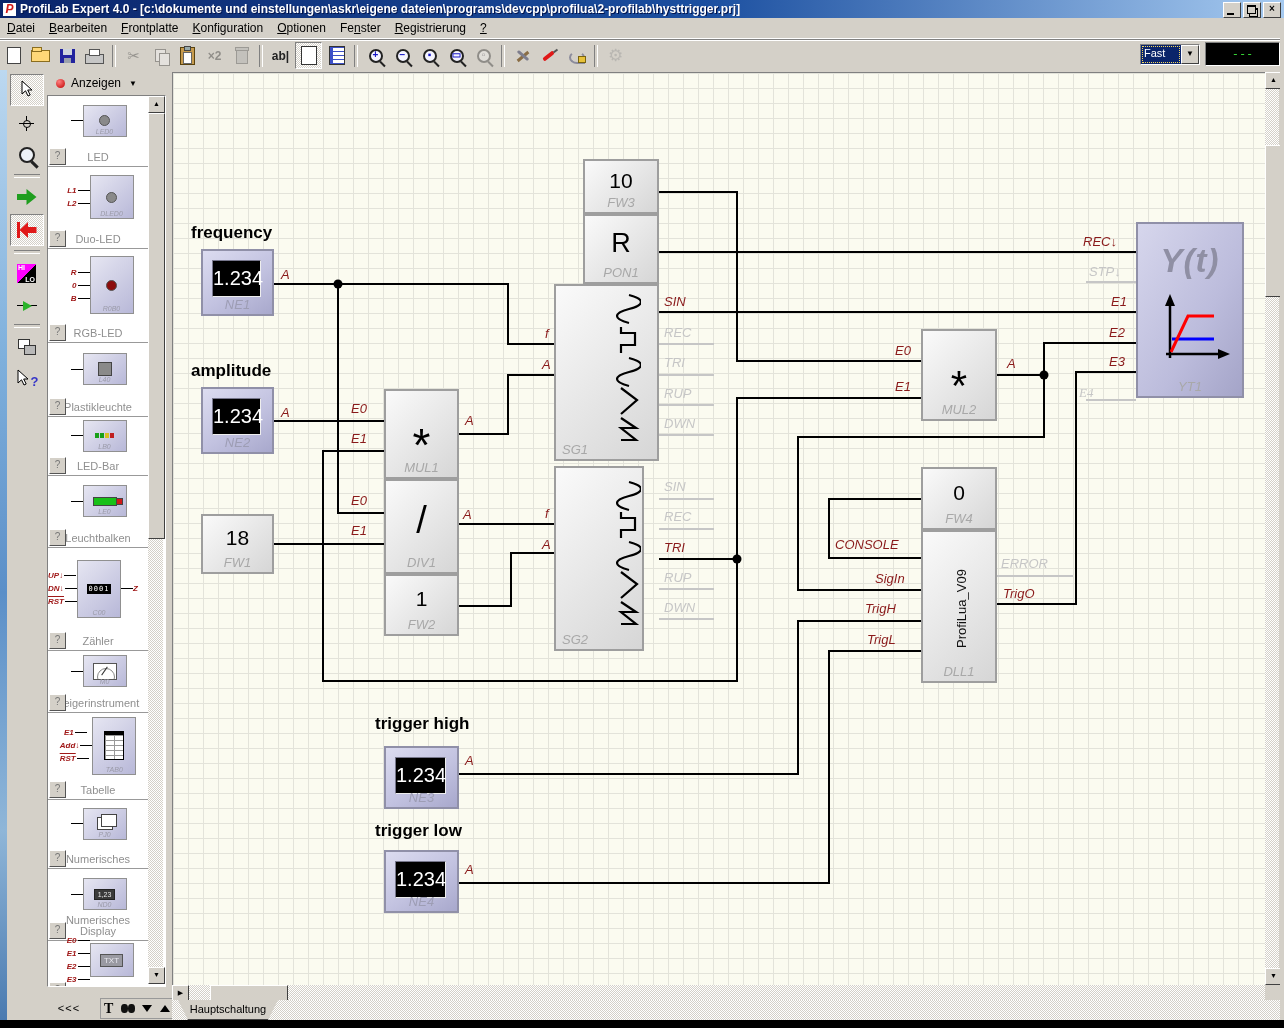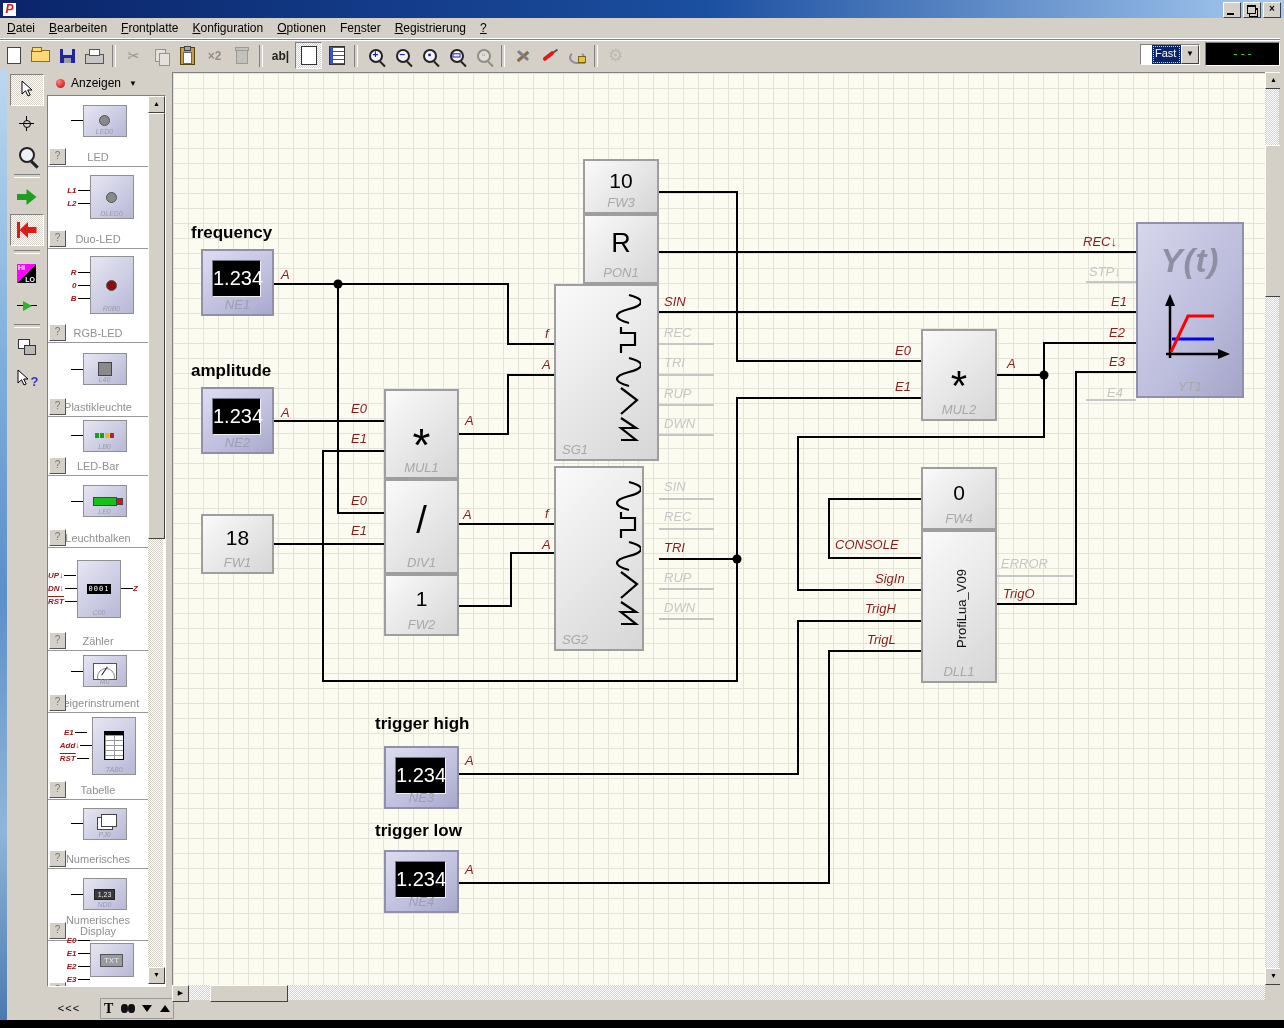--- a/index.html
+++ b/index.html
@@ -62,21 +62,21 @@
   .i-tools:after{content:"";position:absolute;left:2px;top:7px;width:14px;height:3px;background:#7d7d8d;transform:rotate(40deg);border-radius:2px;}
   .i-screw{width:17px;height:17px;position:relative;}
   .i-screw:before{content:"";position:absolute;left:1px;top:7px;width:13px;height:4px;background:#e01818;border-radius:2px;transform:rotate(-38deg);}
   .i-screw:after{content:"";position:absolute;right:0px;top:3px;width:5px;height:2px;background:#555;transform:rotate(-38deg);}
   .i-solder{width:18px;height:14px;position:relative;}
   .i-solder:before{content:"";position:absolute;left:1px;top:2px;width:12px;height:9px;border:2px solid #8c8c9c;border-radius:50% 50% 0 50%;border-top-color:transparent;}
   .i-solder:after{content:"";position:absolute;right:0;bottom:0;width:6px;height:5px;background:#e8c23a;border:1px solid #7a6410;}
   .i-gear{font-size:17px;color:#909090;line-height:18px;}
   
   #speed-combo{position:absolute;left:1140px;top:44px;width:58px;height:19px;background:#fff;border:1px solid;border-color:#808080 #fff #fff #808080;display:flex;}
-  #speed-value{flex:1;background:#0a246a;color:#fff;font-size:11px;padding:2px 3px;outline:1px dotted #f5d75a;outline-offset:-2px;margin-left:11px;}
+  #speed-value{flex:1;background:#0a246a;color:#fff;font-size:11px;padding:2px 3px;outline:1px dotted #f5d75a;outline-offset:-2px;}
   #speed-arrow{width:16px;background:#d4d0c8;border:1px solid;border-color:#fff #404040 #404040 #fff;font-size:8px;line-height:15px;text-align:center;color:#000;}
   #lcd{position:absolute;left:1205px;top:42px;width:73px;height:22px;background:#000;border:1px solid;border-color:#808080 #fff #fff #808080;
     color:#35d435;font-family:"DejaVu Sans Mono",monospace;font-size:12px;text-align:center;line-height:22px;}
   
   #wallpaper{position:absolute;left:0;top:70px;width:7px;height:950px;
     background:linear-gradient(180deg,#bcd8f0 0%,#7fb0dc 30%,#5b8fc8 55%,#8fb6d8 80%,#4a7ab0 100%);}
   #bottom-black{position:absolute;left:0;top:1020px;width:1284px;height:8px;background:#000;}
   #right-edge{position:absolute;left:1280px;top:18px;width:4px;height:1002px;background:#d4d0c8;}
   
   #tool-strip{position:absolute;left:7px;top:72px;width:39px;height:948px;background:#d4d0c8;}
@@ -198,20 +198,21 @@
      clip-path:polygon(0 0,100% 0,calc(100% - 10px) 100%,10px 100%);
      font-size:11px;text-align:center;line-height:18px;color:#000;border-bottom:1px solid #444;}
 </style>
 </head>
 <body>
 
 <div id="screen">
 
   <div id="titlebar">
     <div id="app-icon">P</div>
+    <div id="title-text">ProfiLab Expert 4.0 - [c:\dokumente und einstellungen\askr\eigene dateien\programs\devcpp\profilua\2-profilab\hysttrigger.prj]</div>
     <div class="winbtns">
       <div class="winbtn">
           <div class="mindash"></div>
         </div>
       <div class="winbtn">
           <div class="rest2"></div>
           <div class="rest1"></div>
         </div>
       <div class="winbtn">×</div>
     </div>
@@ -783,21 +784,21 @@
       <div class="pinlbl g" style="left: 491px; top: 497px;">RUP</div>
       <div class="pinlbl g" style="left: 491px; top: 527px;">DWN</div>
       <div class="pinlbl" style="left: 722px; top: 270px;">E0</div>
       <div class="pinlbl" style="left: 722px; top: 306px;">E1</div>
       <div class="pinlbl" style="left: 834px; top: 283px;">A</div>
       <div class="pinlbl" style="left: 910px; top: 161px;">REC↓</div>
       <div class="pinlbl g" style="left: 916px; top: 191px;">STP↓</div>
       <div class="pinlbl" style="left: 938px; top: 221px;">E1</div>
       <div class="pinlbl" style="left: 936px; top: 252px;">E2</div>
       <div class="pinlbl" style="left: 936px; top: 281px;">E3</div>
-      <div class="pinlbl g" style="left: 934px; top: 312px;">E4</div>
+      <div class="pinlbl g" style="left: 906px; top: 312px; font-family: Liberation Serif, serif;">E4</div>
       <div class="pinlbl" style="left: 662px; top: 464px;">CONSOLE</div>
       <div class="pinlbl" style="left: 702px; top: 498px;">SigIn</div>
       <div class="pinlbl" style="left: 692px; top: 528px;">TrigH</div>
       <div class="pinlbl" style="left: 694px; top: 559px;">TrigL</div>
       <div class="pinlbl g" style="left: 828px; top: 483px;">ERROR</div>
       <div class="pinlbl" style="left: 830px; top: 513px; text-align: center;">TrigO</div>
       <div class="tlabel" style="left: 18px; top: 150px;">frequency</div>
       <div class="tlabel" style="left: 18px; top: 288px;">amplitude</div>
       <div class="tlabel" style="left: 202px; top: 641px;">trigger high</div>
       <div class="tlabel" style="left: 202px; top: 748px;">trigger low</div>
@@ -806,16 +807,19 @@
   <div id="vscroll">
     <div class="sbtn" style="top:0">▲</div>
     <div id="vthumb"></div>
     <div class="sbtn" style="bottom:0">▼</div>
   </div>
   <div id="hscroll">
     <div class="sbtn h" style="left:0;top:0">◀</div>
     <div id="hthumb"></div>
     <div class="sbtn h" style="right:0;top:0">▶</div>
   </div>
+  <div id="tabrow">
+    <div id="sheet-tab">Hauptschaltung</div>
+  </div>
 
   <div id="right-edge"></div>
   <div id="bottom-black"></div>
 </div>
 
 </body></html>

